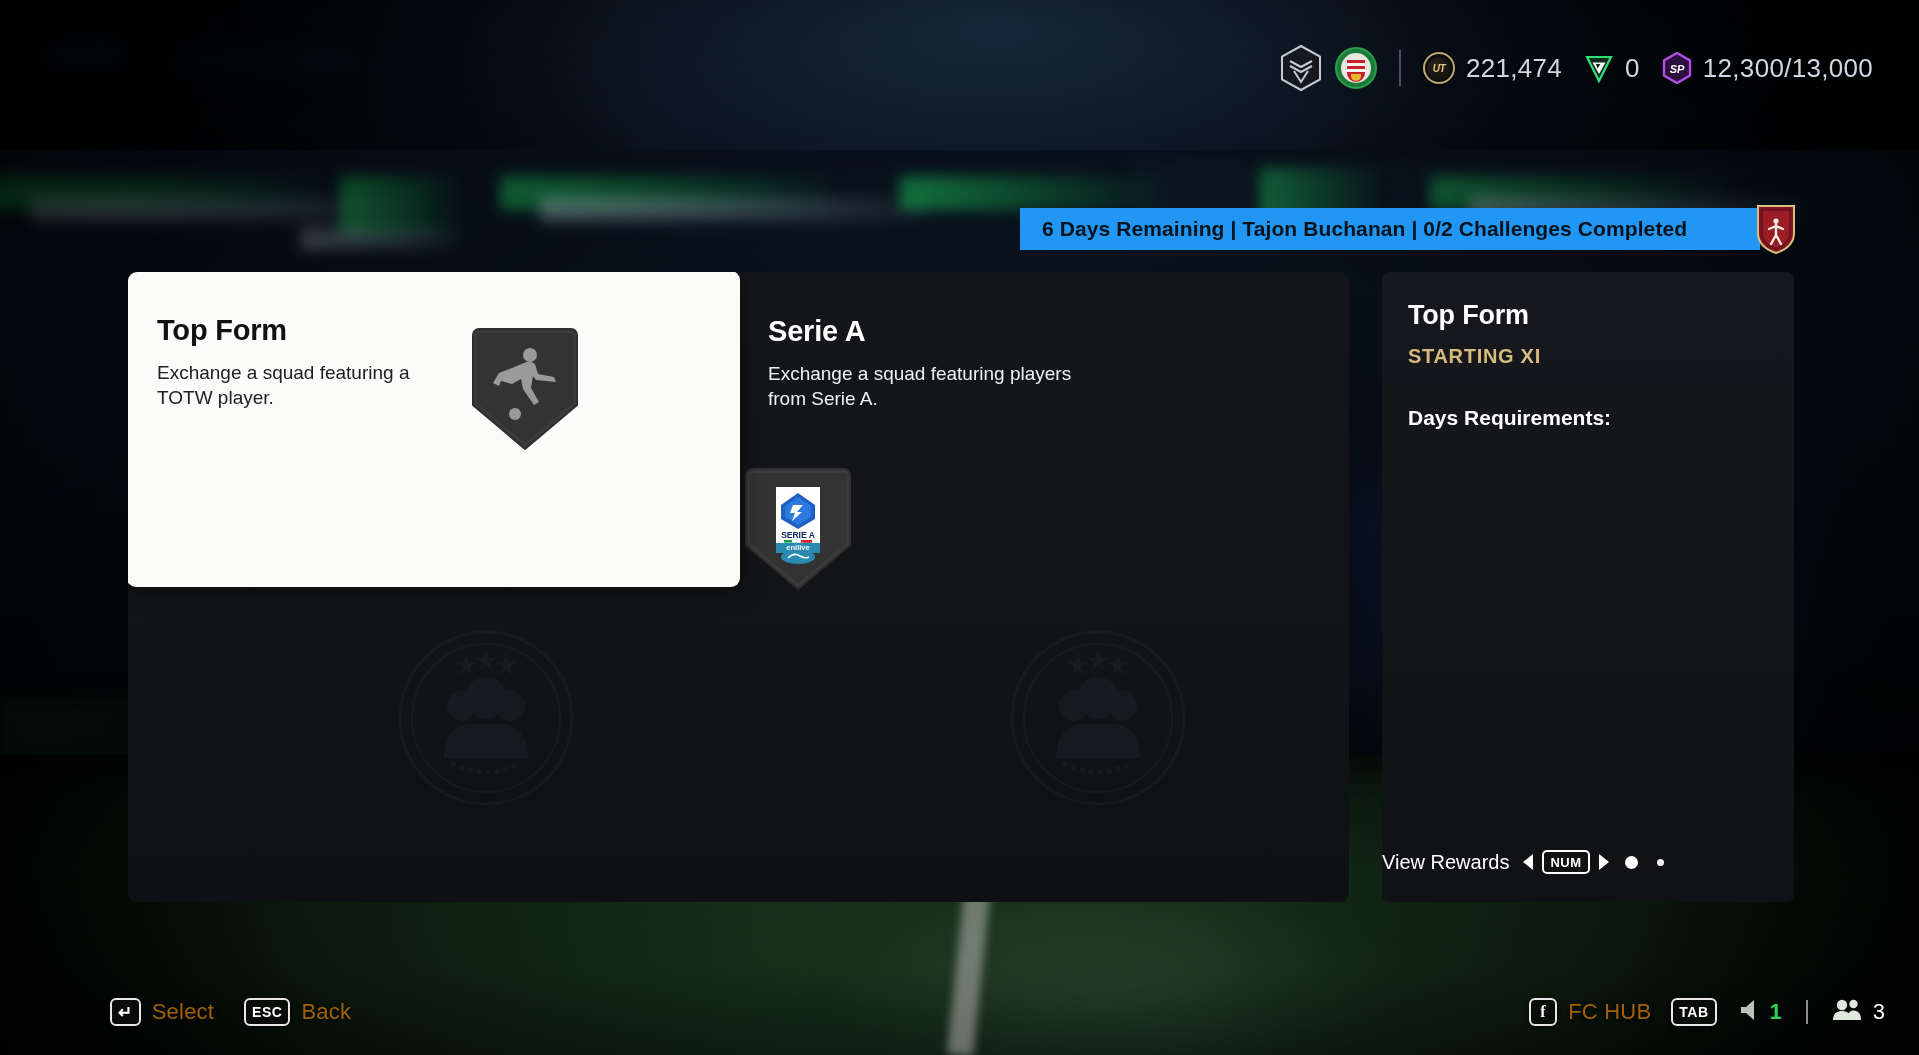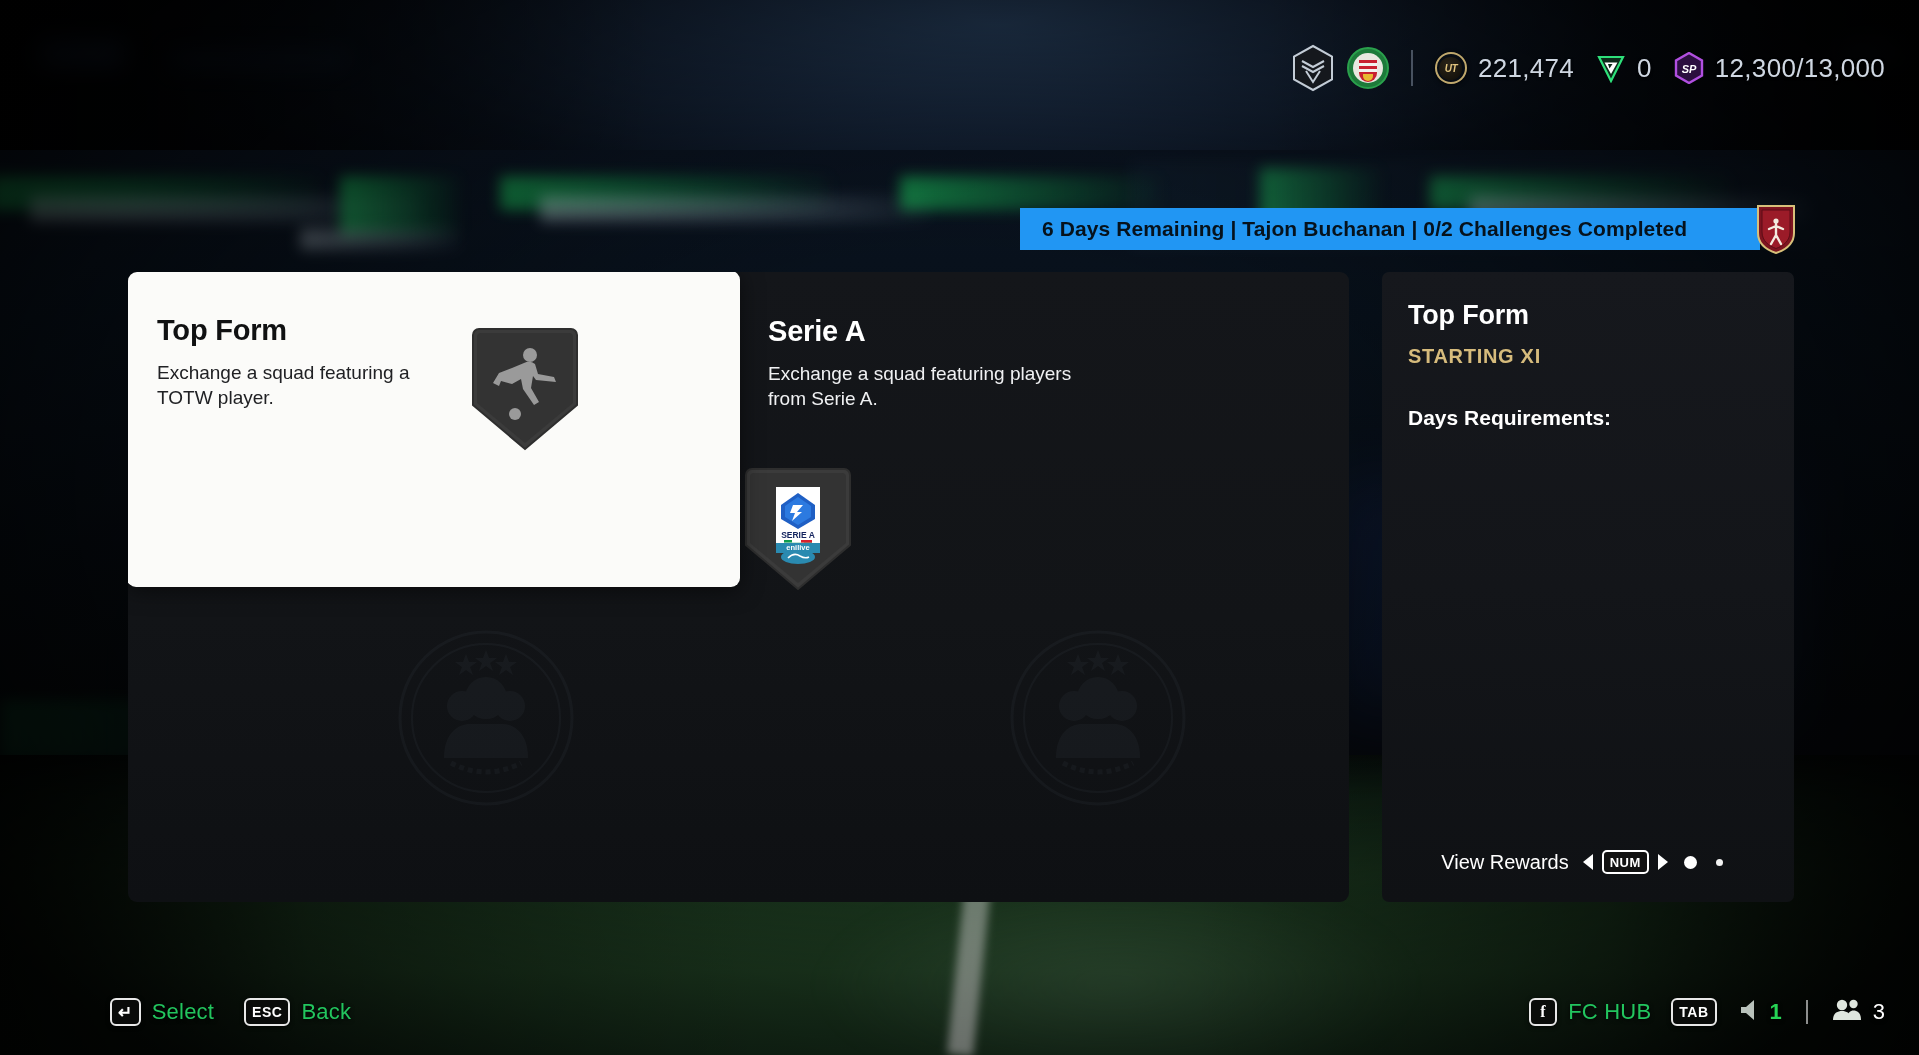--- a/index.html
+++ b/index.html
@@ -71,21 +71,21 @@
     display:flex; align-items:center; gap:0px; z-index:30;
   }
   .crest-hex{ width:44px; height:48px; position:relative; margin-right:12px;}
   .crest-hex svg{ display:block; }
   .crest-flag{ width:42px; height:42px; position:relative; }
   .tb-div{
     width:2px; height:36px; background:rgba(150,165,185,.45);
     margin:0 22px;
   }
   .cur{ display:flex; align-items:center; gap:11px; margin-right:22px; }
-  .cur:last-child{ margin-right:0; }
+  .cur:last-child{ margin-right:12px; }
   .cur-val{
     font-size:26px; color:#cfd7e2; letter-spacing:.3px; font-weight:400;
     text-shadow:0 1px 3px rgba(0,0,0,.8);
   }
   .coin{
     width:32px; height:32px; border-radius:50%;
     background:radial-gradient(circle at 35% 28%, #f3dd93 0%, #d9b košt 1%, #c9a14e 42%, #8a6a24 78%, #6b4f16 100%);
     box-shadow:0 0 0 2px rgba(225,196,124,.85) inset, 0 1px 4px rgba(0,0,0,.7);
     display:flex; align-items:center; justify-content:center;
   }
@@ -168,21 +168,21 @@
   .d-li{
     position:relative; padding-left:22px; font-size:20px; line-height:1.35;
     color:#f1f2f4; margin-bottom:22px;
   }
   .d-li:before{
     content:""; position:absolute; left:2px; top:10px;
     width:7px; height:7px; border-radius:50%; background:#e9eaed;
   }
   .d-footer{
     position:absolute; left:0; right:12px; bottom:28px;
-    display:flex; align-items:center; justify-content:center; gap:0;margin-top:20px;
+    display:flex; align-items:center; gap:0;margin-top:20px;
   }
   .vr-label{ font-size:20px; color:#fff; margin-right:14px; }
   .tri-l, .tri-r{
     width:0; height:0; border-top:8px solid transparent; border-bottom:8px solid transparent;
   }
   .tri-l{ border-right:10px solid #fff; margin-right:9px; }
   .tri-r{ border-left:10px solid #fff; margin-left:9px; }
   .keycap{
     display:inline-flex; align-items:center; justify-content:center;
     border:2px solid #fff; border-radius:5px; background:#111;
@@ -195,21 +195,21 @@
   
   .bottombar{
     position:absolute; left:0; right:0; bottom:0; height:86px; z-index:30;
     display:flex; align-items:center; justify-content:space-between;
     padding:0 34px 0 110px;
   }
   .bb-left{ display:flex; align-items:center; gap:30px; }
   .bb-right{ display:flex; align-items:center; gap:20px; }
   .bb-item{ display:flex; align-items:center; gap:11px; }
   .bb-label{
-    font-size:22px; color:#22c55e; letter-spacing:.2px;
+    font-size:22px; color:#a16207; letter-spacing:.2px;
     text-shadow:0 1px 4px rgba(0,0,0,.9);
   }
   .kbd{
     display:inline-flex; align-items:center; justify-content:center;
     min-width:30px; height:28px; padding:0 6px;
     border:2px solid #e8e8e8; border-radius:6px;
     background:rgba(10,12,10,.85); color:#fff;
     font-size:14px; font-weight:700; letter-spacing:.5px;
     box-shadow:0 1px 4px rgba(0,0,0,.7);
   }

